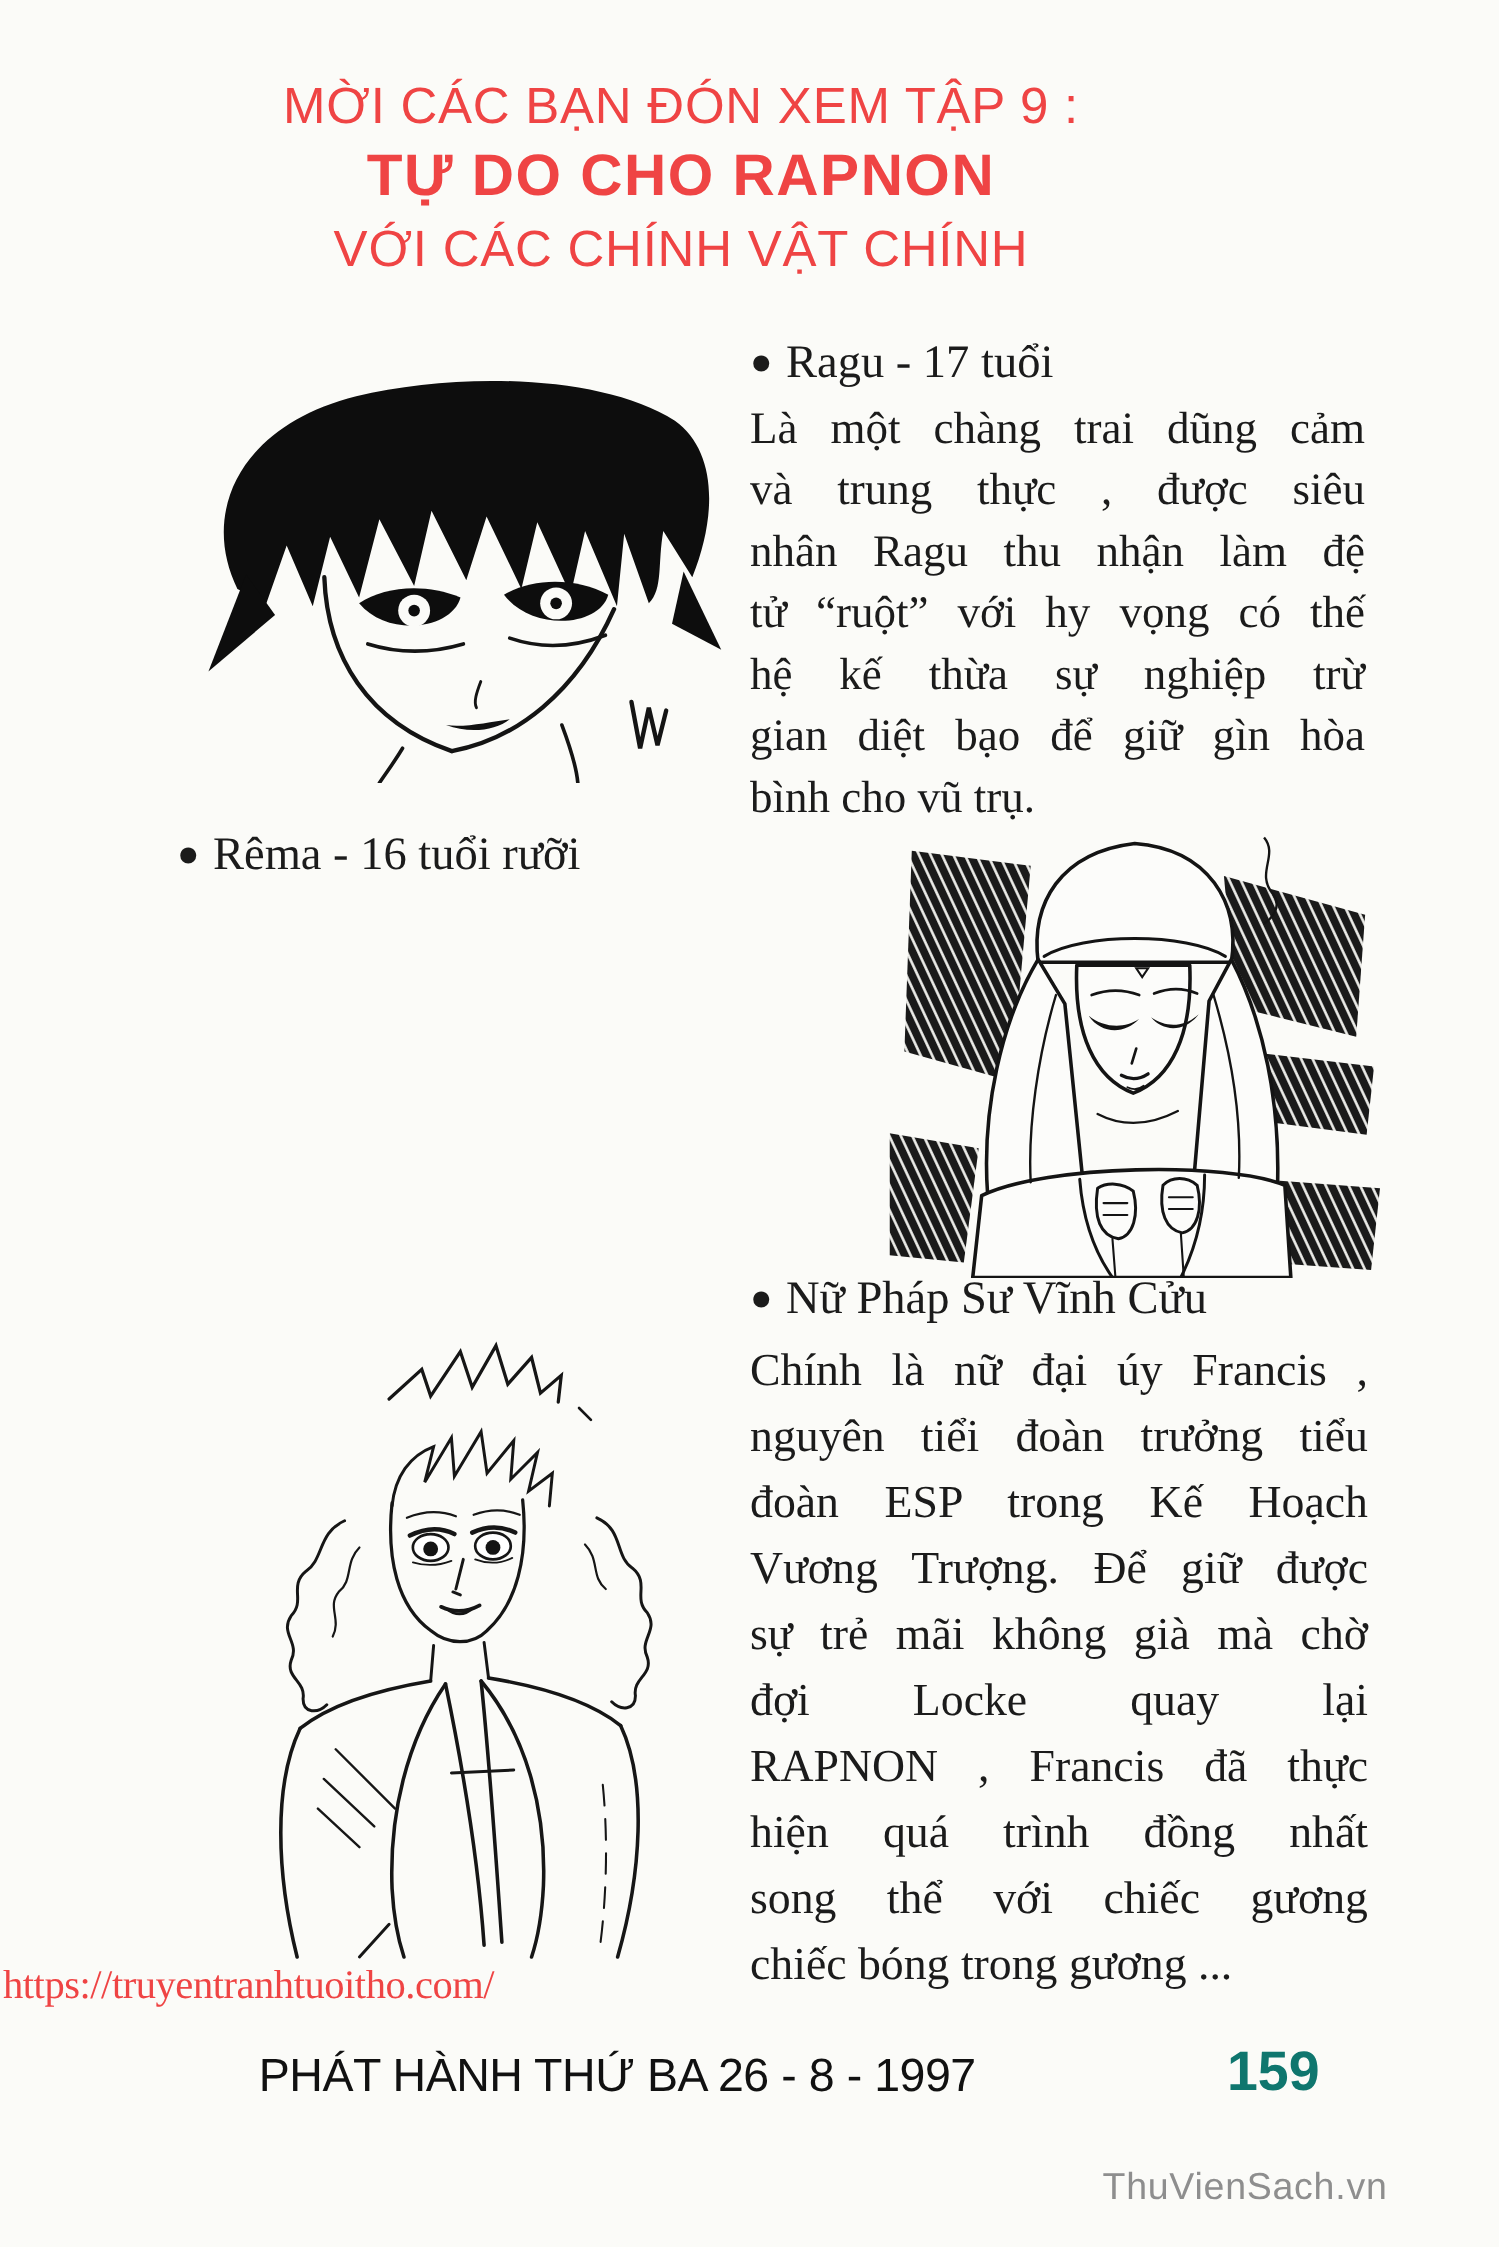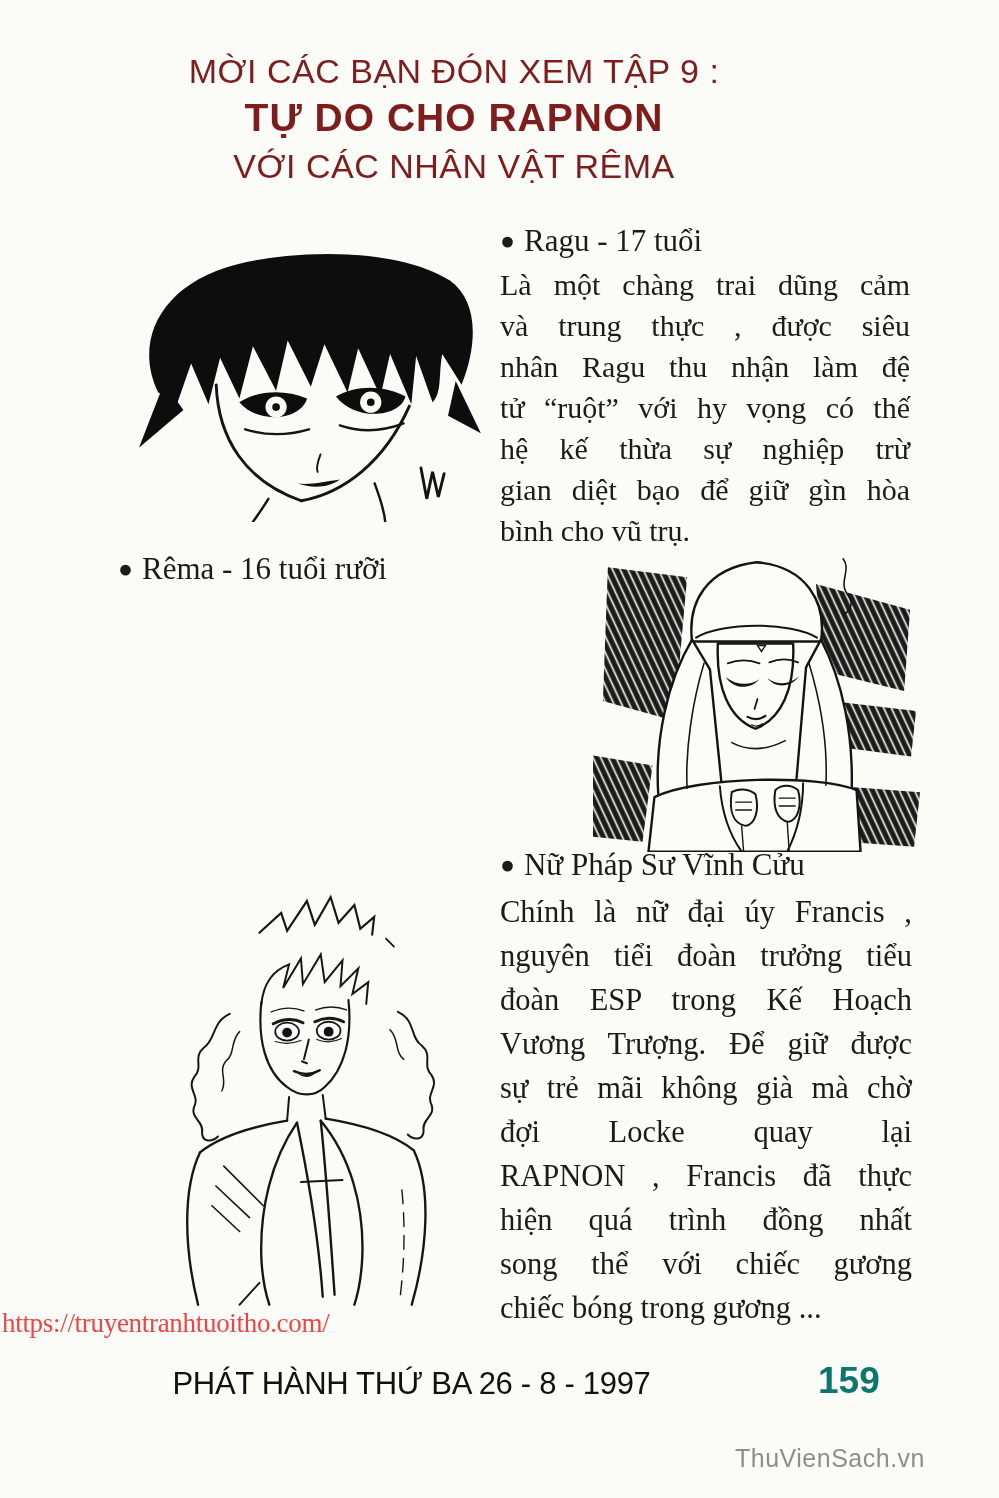--- a/index.html
+++ b/index.html
@@ -3,21 +3,21 @@
 <meta charset="utf-8">
 <style>
   html,body{margin:0;padding:0;}
   body{
     width:999px;height:1498px;position:relative;overflow:hidden;
     background:#fbfbf8;color:#191919;
     font-family:"Liberation Serif", serif;
   }
   .abs{position:absolute;}
   
-  .hdr{left:0;width:908px;text-align:center;font-family:"Liberation Sans", sans-serif;color:#7f1d1d;}
+  .hdr{left:0;width:908px;text-align:center;font-family:"Liberation Sans", sans-serif;color:#ef4444;}
   #hdr1{top:52px;font-size:34px;letter-spacing:.5px;}
   #hdr2{top:96px;font-size:39px;font-weight:700;letter-spacing:1px;}
   #hdr3{top:147px;font-size:34px;letter-spacing:.5px;}
   
   .charblock{color:#1b1b1b;}
   .chartitle{white-space:nowrap;}
   .bullet{display:inline-block;transform:translateY(-2px);margin-right:9px;font-size:.8em;}
   .tline{text-align:justify;text-align-last:justify;}
   .tline.last{text-align:center;text-align-last:left;}
   #ragu-text{left:500px;top:220px;width:410px;}
@@ -39,21 +39,21 @@
   #url{left:2px;top:1308px;font-family:Liberation Serif, serif;font-size:27px;letter-spacing:-0.3px;color:#ef4444;}
   #release{left:0;width:823px;text-align:center;top:1366px;font-family:"Liberation Sans", sans-serif;font-size:31px;letter-spacing:-0.3px;color:#111;}
   #pagenum{left:818px;top:1360px;font-family:"Liberation Sans", sans-serif;font-size:37px;font-weight:700;color:#0f766e;}
   #watermark{left:735px;top:1444px;font-family:"Liberation Sans", sans-serif;font-size:25px;color:#8e8e8e;letter-spacing:.5px;}
 </style>
 </head>
 <body>
 
 <div class="abs hdr" id="hdr1">MỜI CÁC BẠN ĐÓN XEM TẬP 9 :</div>
 <div class="abs hdr" id="hdr2">TỰ DO CHO RAPNON</div>
-<div class="abs hdr" id="hdr3">VỚI CÁC NHÂN VẬT RÊMA</div>
+<div class="abs hdr" id="hdr3">VỚI CÁC CHÍNH VẬT CHÍNH</div>
 
 <figure class="abs" id="fig-ragu">
 <svg viewBox="0 0 364 292">
   <g stroke="#141414" fill="none" stroke-linecap="round">
     <path d="M88,150 C90,205 118,250 176,270" stroke-width="3"></path>
     <path d="M176,270 C220,262 262,230 288,172" stroke-width="3"></path>
     <path d="M142,268 C136,278 130,286 126,292" stroke-width="2.5"></path>
     <path d="M252,252 C258,268 262,280 263,292" stroke-width="2.5"></path>
   </g>
   <path fill="#0d0d0d" d="M28,158 C2,105 30,45 110,25 C180,8 280,10 330,42 C358,62 360,105 342,150

